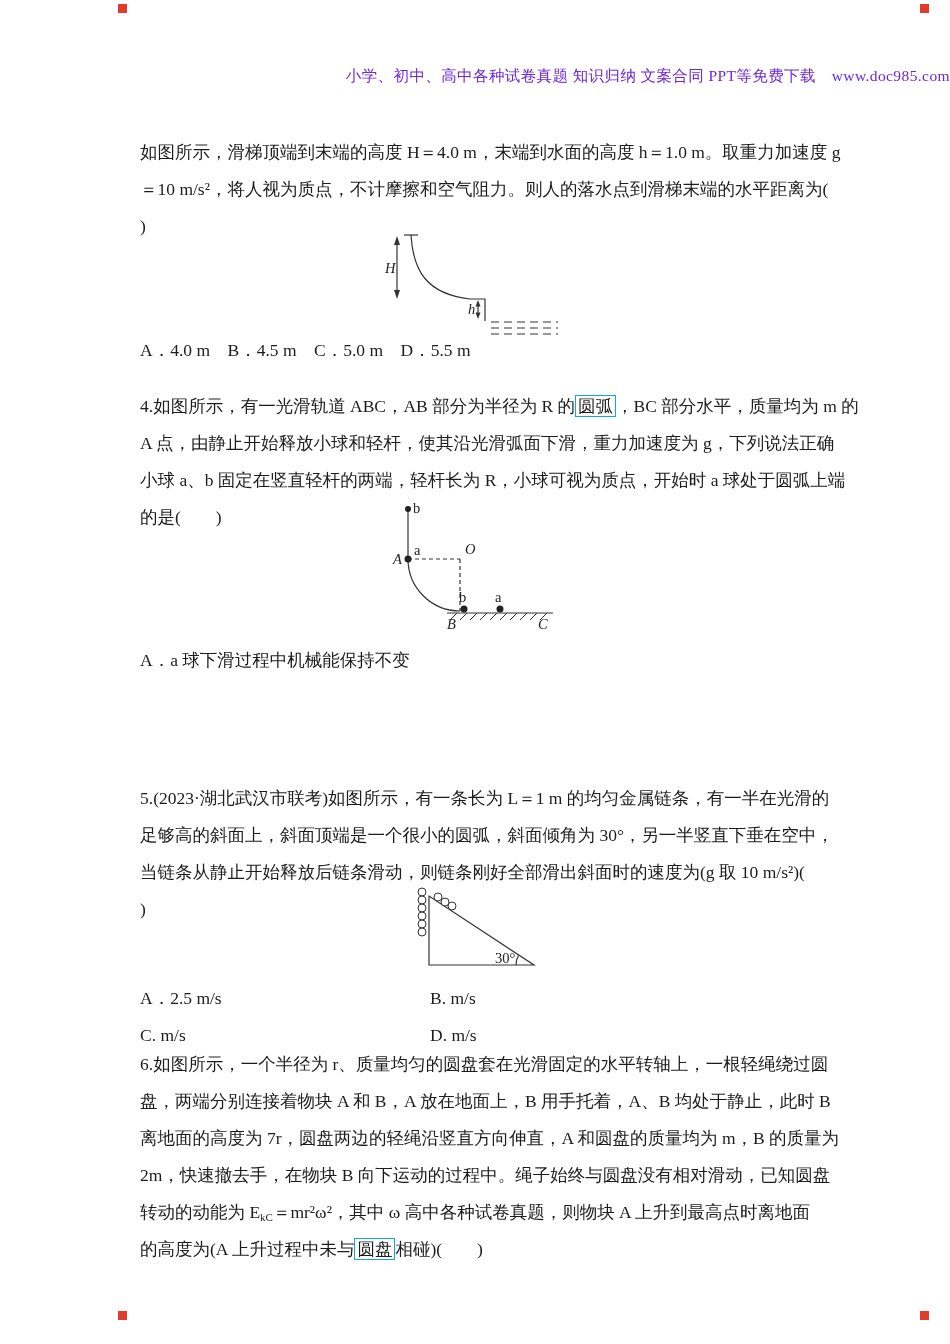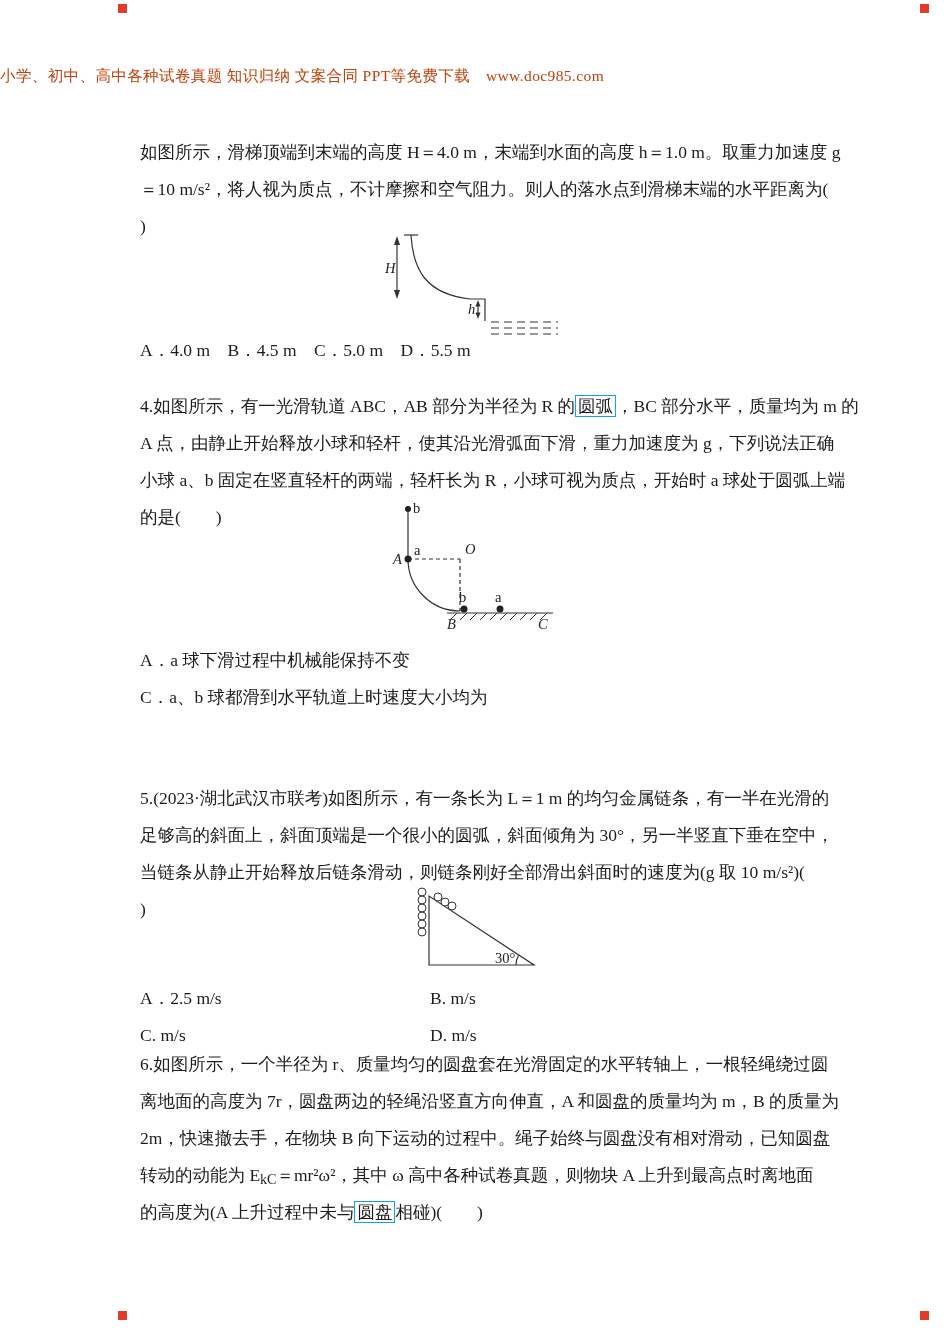--- a/index.html
+++ b/index.html
@@ -4,26 +4,26 @@
 <style>
   * { margin:0; padding:0; box-sizing:border-box; }
   html,body { background:#ffffff; }
   body {
     width:950px; height:1344px;
     font-family:"Liberation Serif","DejaVu Serif",serif;
     color:#1c1c1c;
   }
   .page { position:relative; width:950px; height:1344px; background:#fff; overflow:hidden; }
   .crop { position:absolute; width:9px; height:9px; background:#e23b2c; }
-  .header { position:absolute; top:66px; left:0; width:100%; text-align:left;
-            font-size:15.5px; color:#c2410c; letter-spacing:.4px; }
+  .header { position:absolute; top:66px; left:0; width:100%; text-align:right;
+            font-size:15.5px; color:#6d28d9; letter-spacing:.4px; }
   .para { position:absolute; left:140px; width:690px; font-size:17.5px; }
   .line { height:37px; line-height:37px; white-space:nowrap; }
   .boxed { border:1px solid #0ea5e9; padding:0 2px; }
-  .sub { font-size:14px; vertical-align:-3px; }
+  .sub { font-size:11px; vertical-align:-3px; }
   .optcell { display:inline-block; width:290px;font-family:Liberation Serif, serif; }
   .fig { position:absolute; }
   .fig text { font-size:14.5px; fill:#222; font-family:"Liberation Serif","DejaVu Serif",serif; }
   .fig text.it { font-style:italic; }
 </style>
 </head>
 <body>
 
 <div class="page">
 
@@ -108,21 +108,20 @@
     <text x="10" y="68" class="it">A</text>
     <text x="82" y="58" class="it">O</text>
     <text x="76" y="106">b</text>
     <text x="112" y="106">a</text>
     <text x="64" y="133" class="it">B</text>
     <text x="155" y="133" class="it">C</text>
   </svg>
 
   <div class="para" style="top:642px">
     <div class="line">A．a 球下滑过程中机械能保持不变</div>
-    <div class="line">C．a、b 球都滑到水平轨道上时速度大小均为</div>
   </div>
 
   <div class="para" style="top:780px">
     <div class="line">5.(2023·湖北武汉市联考)如图所示，有一条长为 L＝1 m 的均匀金属链条，有一半在光滑的</div>
     <div class="line">足够高的斜面上，斜面顶端是一个很小的圆弧，斜面倾角为 30°，另一半竖直下垂在空中，</div>
     <div class="line">当链条从静止开始释放后链条滑动，则链条刚好全部滑出斜面时的速度为(g 取 10 m/s²)(</div>
     <div class="line">)</div>
   </div>
 
   <svg class="fig" style="left:402px;top:876px" width="150" height="100" viewBox="0 0 150 100">
@@ -144,19 +143,20 @@
     <text x="93" y="87">30°</text>
   </svg>
 
   <div class="para" style="top:980px">
     <div class="line"><span class="optcell">A．2.5 m/s</span><span class="optcell">B. m/s</span></div>
     <div class="line"><span class="optcell">C. m/s</span><span class="optcell">D. m/s</span></div>
   </div>
 
   <div class="para" style="top:1046px">
     <div class="line">6.如图所示，一个半径为 r、质量均匀的圆盘套在光滑固定的水平转轴上，一根轻绳绕过圆</div>
+    <div class="line">盘，两端分别连接着物块 A 和 B，A 放在地面上，B 用手托着，A、B 均处于静止，此时 B</div>
     <div class="line">离地面的高度为 7r，圆盘两边的轻绳沿竖直方向伸直，A 和圆盘的质量均为 m，B 的质量为</div>
     <div class="line">2m，快速撤去手，在物块 B 向下运动的过程中。绳子始终与圆盘没有相对滑动，已知圆盘</div>
     <div class="line"><span>转动的动能为 E</span><span class="sub">kC</span><span>＝mr²ω²，其中 ω 高中各种试卷真题，则物块 A 上升到最高点时离地面</span></div>
     <div class="line"><span>的高度为(A 上升过程中未与</span><span class="boxed">圆盘</span><span>相碰)(　　)</span></div>
   </div>
 
 </div>
 
 </body></html>

